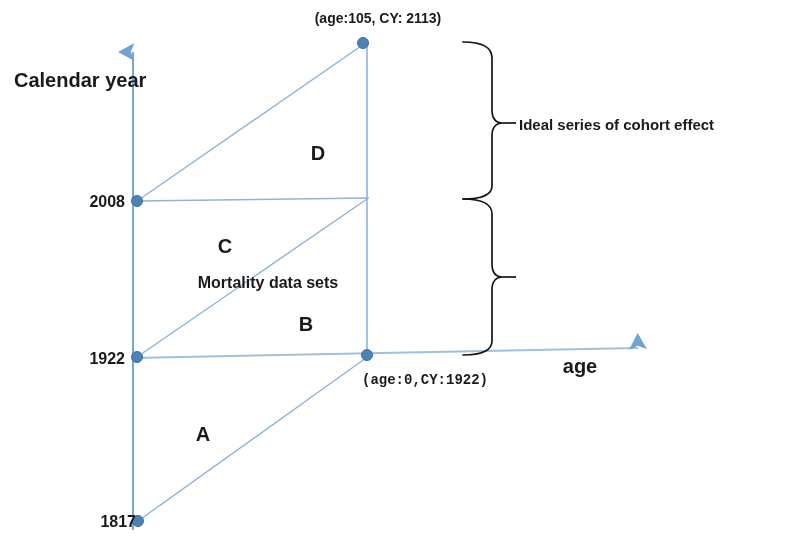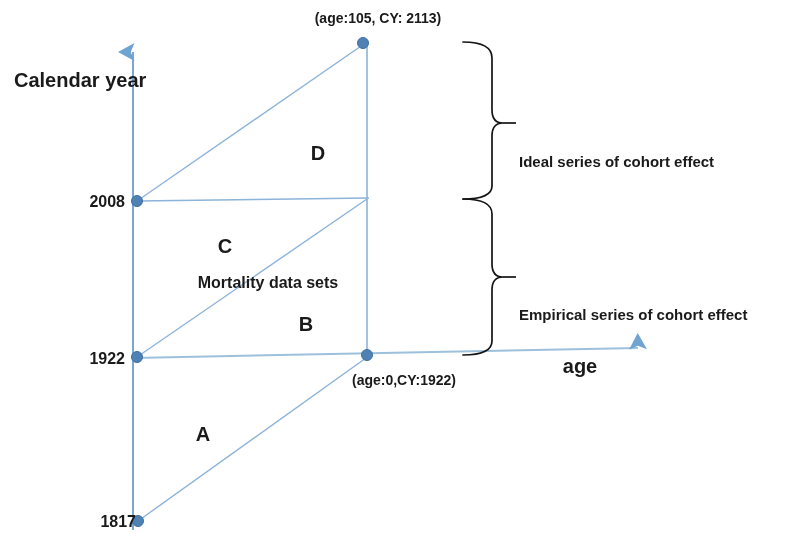--- a/index.html
+++ b/index.html
@@ -29,21 +29,21 @@
     font-family: "Liberation Sans", sans-serif;
     font-weight: bold;
     color: #1a1a1a;
     white-space: nowrap;
     line-height: 1;
   }
   .axis-title { font-size: 20px; }
   .tick-label { font-size: 16px; }
   .region-label { font-size: 20px; }
   .point-label { font-size: 14px; }
-  .brace-label { font-size: 15px; margin-top: 37px; }
+  .brace-label { font-size: 15px; }
   .note-label { font-size: 16px; }
   .t-right { transform: translate(-100%, -50%); text-align: right; }
   .t-center { transform: translate(-50%, -50%); padding-left: 28px; }
   .t-left { transform: translate(0, -50%); }
 </style>
 </head>
 <body>
 
 <div id="stage">
 
@@ -91,18 +91,17 @@
   <div class="lbl tick-label t-right" style="left:125px; top:359px;">1922</div>
   <div class="lbl tick-label t-right" style="left:136px; top:522px;">1817</div>
 
   <div class="lbl region-label t-center" style="left:189px; top:434px;">A</div>
   <div class="lbl region-label t-center" style="left:292px; top:324px;">B</div>
   <div class="lbl region-label t-center" style="left:211px; top:246px;">C</div>
   <div class="lbl region-label t-center" style="left:304px; top:153px;">D</div>
 
   <div class="lbl note-label t-center" style="left:254px; top:283px;">Mortality data sets</div>
   <div class="lbl point-label t-center" style="left:364px; top:18px;">(age:105, CY: 2113)</div>
-  <div class="lbl point-label t-left" style="left:352px; top:380px;">(age:0,CY:1922)</div>
+  <div class="lbl point-label t-left" style="left:362px; top:380px;font-family:Liberation Mono, monospace;">(age:0,CY:1922)</div>
 
   <div class="lbl brace-label t-left" style="left:519px; top:124px;">Ideal series of cohort effect</div>
-  <div class="lbl brace-label t-left" style="left:519px; top:277px;">Empirical series of cohort effect</div>
 
 </div>
 
 </body></html>

